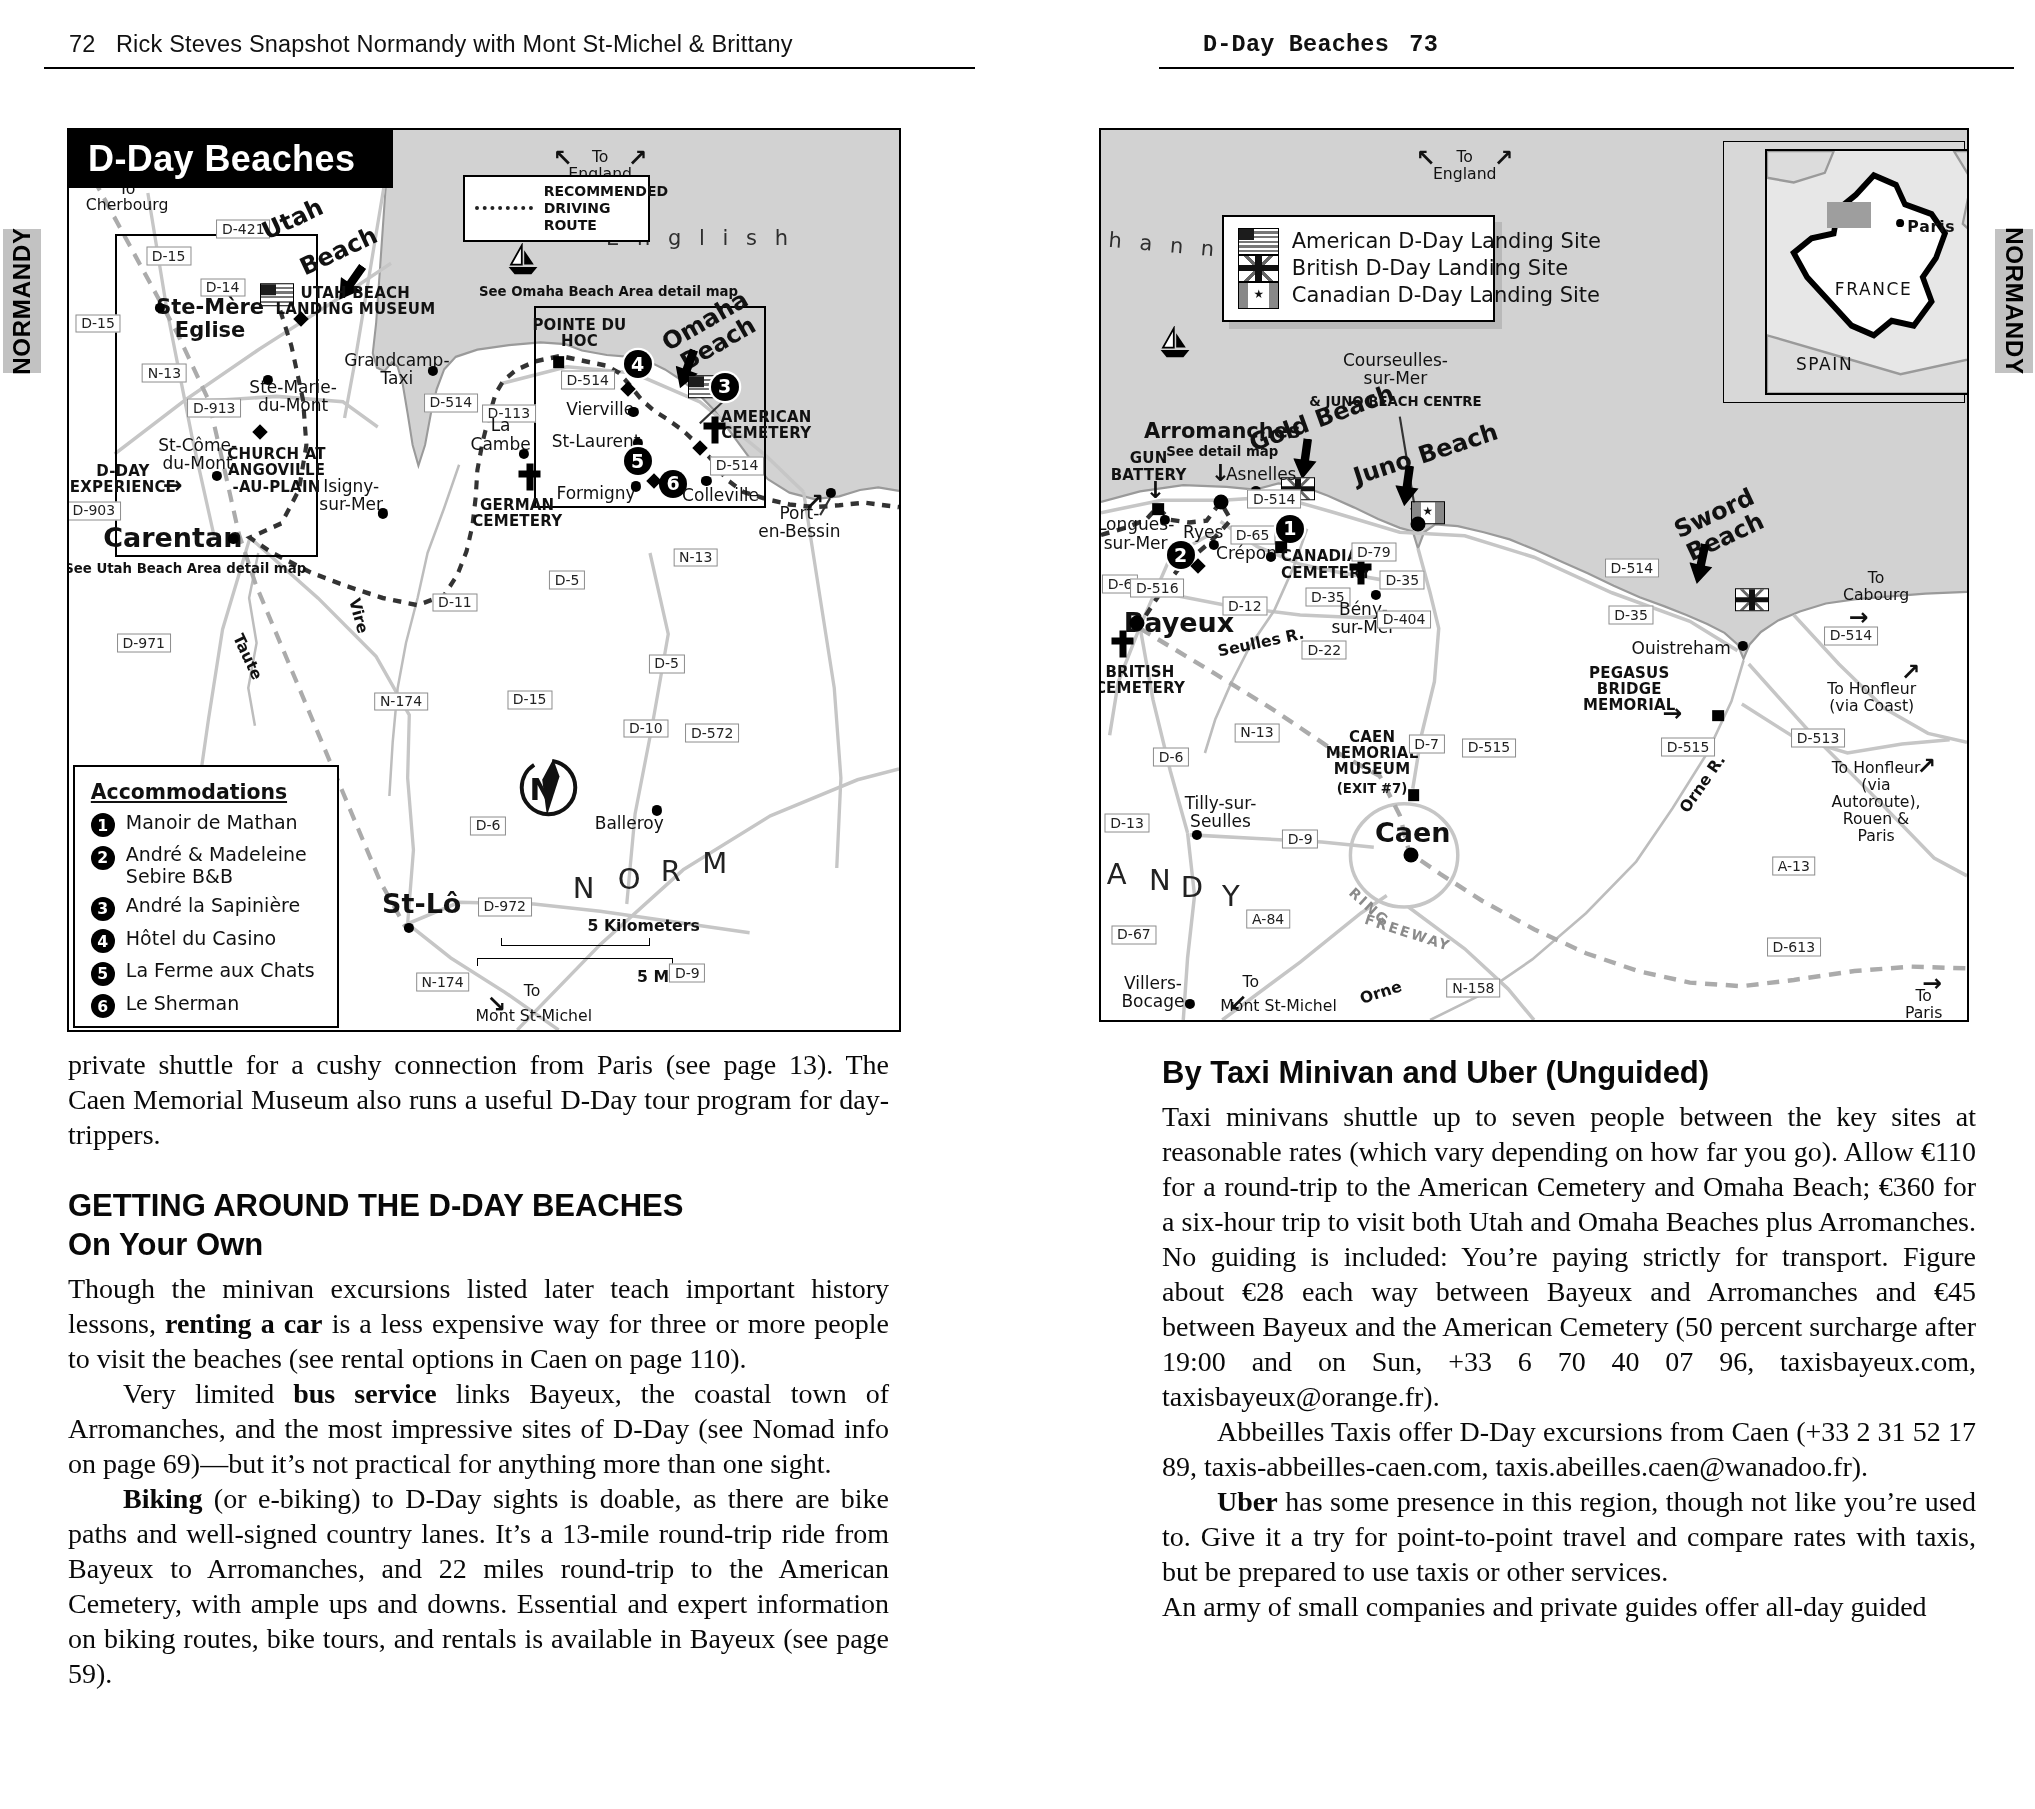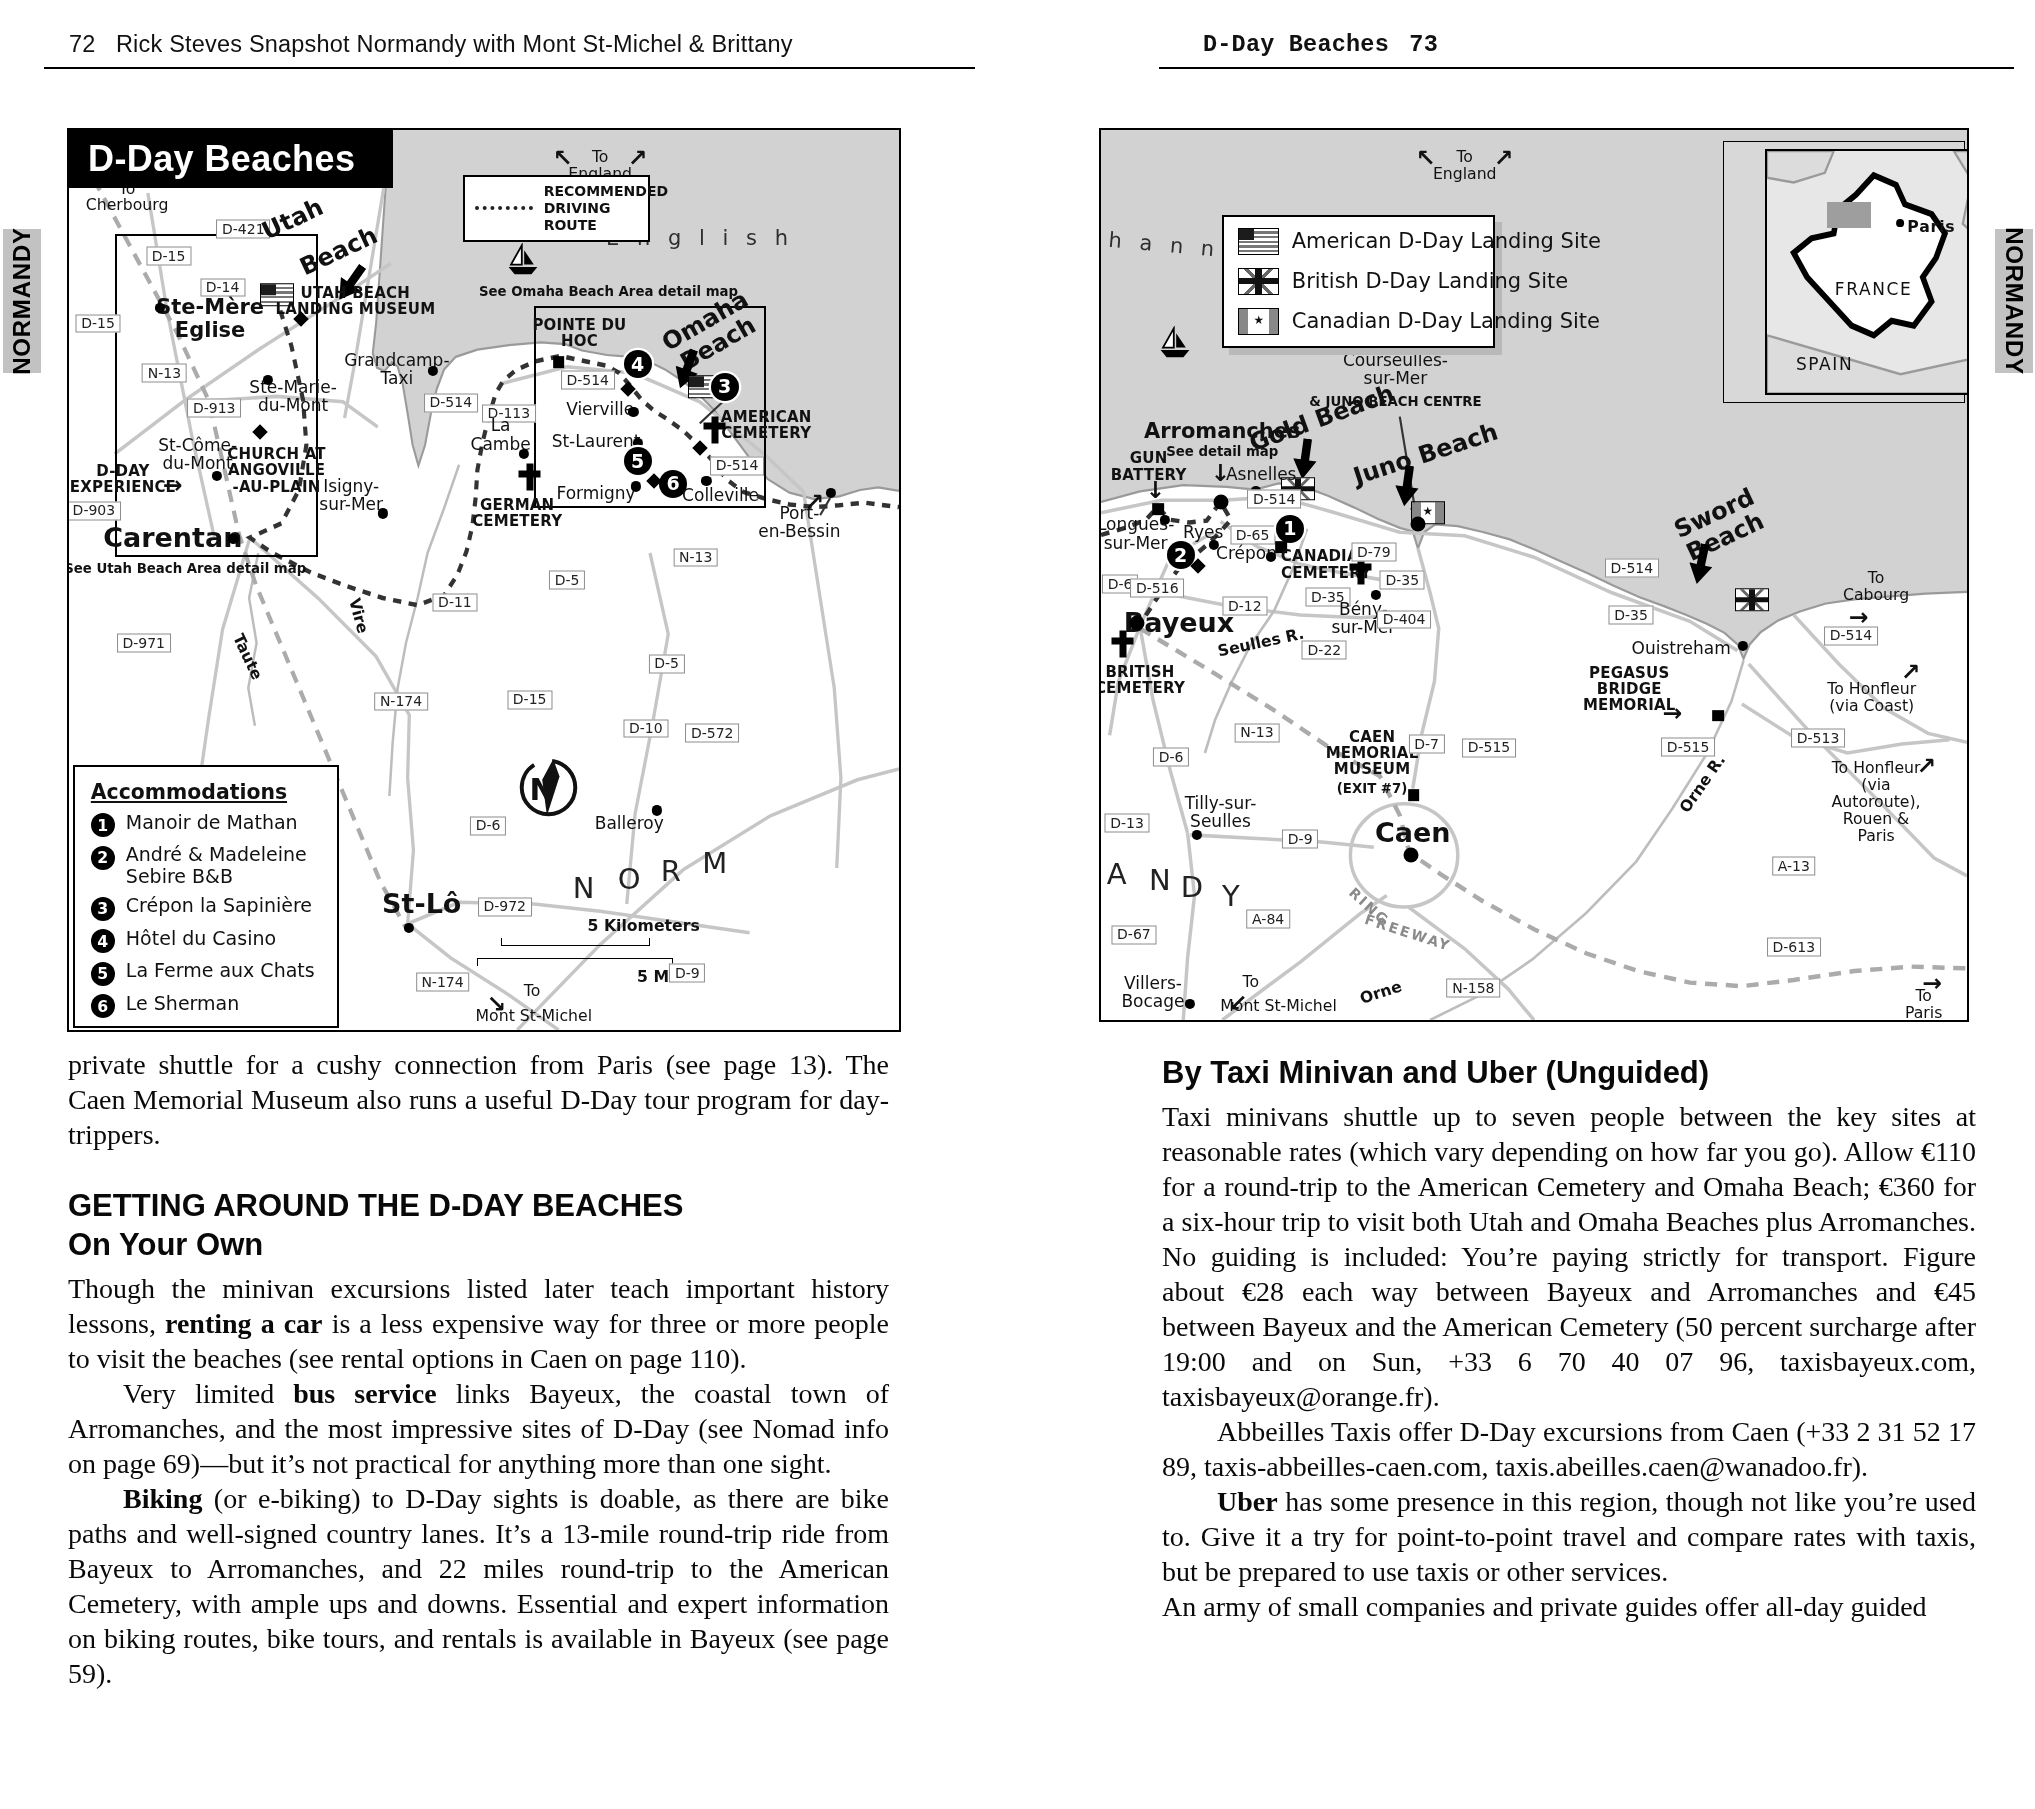--- a/index.html
+++ b/index.html
@@ -64,21 +64,21 @@
   .flagCA{background:linear-gradient(to right,#888 0 8.6px,#fff 8.6px calc(100% - 8.6px),#888 calc(100% - 8.6px));}
   .flagCA::after{content:"★";position:absolute;left:50%;top:50%;transform:translate(-50%,-54%);font-size:11.7px;color:#111;}
   .flag-lg{width:41px;height:27px;flex:none;}
 
   
   .drvbox{position:absolute;left:47.5%;top:5%;width:22.5%;min-height:6.2%;background:#fff;border:2px solid #000;display:flex;align-items:center;gap:11px;padding:6.3px 9.4px;box-sizing:border-box;z-index:3;}
   .dash-sample{width:58px;height:0;border-top:4.7px dotted #222;flex:none;}
   .drv-text{font-family:"DejaVu Sans",sans-serif;font-size:14px;font-weight:bold;line-height:1.2;white-space:pre-line;}
 
   
-  .lsbox{position:absolute;left:14%;top:9.5%;width:31.5%;background:#fff;border:2px solid #000;box-shadow:7px 7px 0 #b9b9b9;padding:11px 14px;box-sizing:border-box;z-index:3;display:flex;flex-direction:column;gap:13px;}
+  .lsbox{position:absolute;left:14%;top:9.5%;width:31.5%;background:#fff;border:2px solid #000;box-shadow:7px 7px 0 #b9b9b9;padding:11px 14px;box-sizing:border-box;z-index:3;display:flex;flex-direction:column;gap:0;}
   .ls-row{display:flex;align-items:center;gap:12.5px;}
   .ls-label{font-family:"DejaVu Sans",sans-serif;font-size:21px;white-space:nowrap;}
 
   
   .accbox{position:absolute;left:.5%;top:70.6%;width:32%;height:29.2%;background:#fff;border:2.3px solid #000;box-sizing:border-box;padding:12.5px 15.7px;z-index:3;}
   .acc-title{font-family:"DejaVu Sans",sans-serif;font-size:20.4px;font-weight:bold;text-decoration:underline;margin-bottom:7.8px;}
   .acc-row{display:flex;align-items:flex-start;gap:11px;margin-bottom:7px;}
   .acc-num{flex:none;width:24px;height:24px;border-radius:50%;background:#000;color:#fff;font-family:"DejaVu Sans",sans-serif;font-size:15.7px;font-weight:bold;display:flex;align-items:center;justify-content:center;margin-top:1.6px;}
   .acc-name{font-family:"DejaVu Sans",sans-serif;font-size:19px;line-height:1.15;}
 
@@ -184,21 +184,21 @@
           <div class="acc-row">
             <span class="acc-num">1</span>
             <span class="acc-name">Manoir de Mathan</span>
           </div>
           <div class="acc-row">
             <span class="acc-num">2</span>
             <span class="acc-name">André &amp; Madeleine Sebire B&amp;B</span>
           </div>
           <div class="acc-row">
             <span class="acc-num">3</span>
-            <span class="acc-name">Crépon la Sapinière</span>
+            <span class="acc-name">André la Sapinière</span>
           </div>
           <div class="acc-row">
             <span class="acc-num">4</span>
             <span class="acc-name">Hôtel du Casino</span>
           </div>
           <div class="acc-row">
             <span class="acc-num">5</span>
             <span class="acc-name">La Ferme aux Chats</span>
           </div>
           <div class="acc-row">

